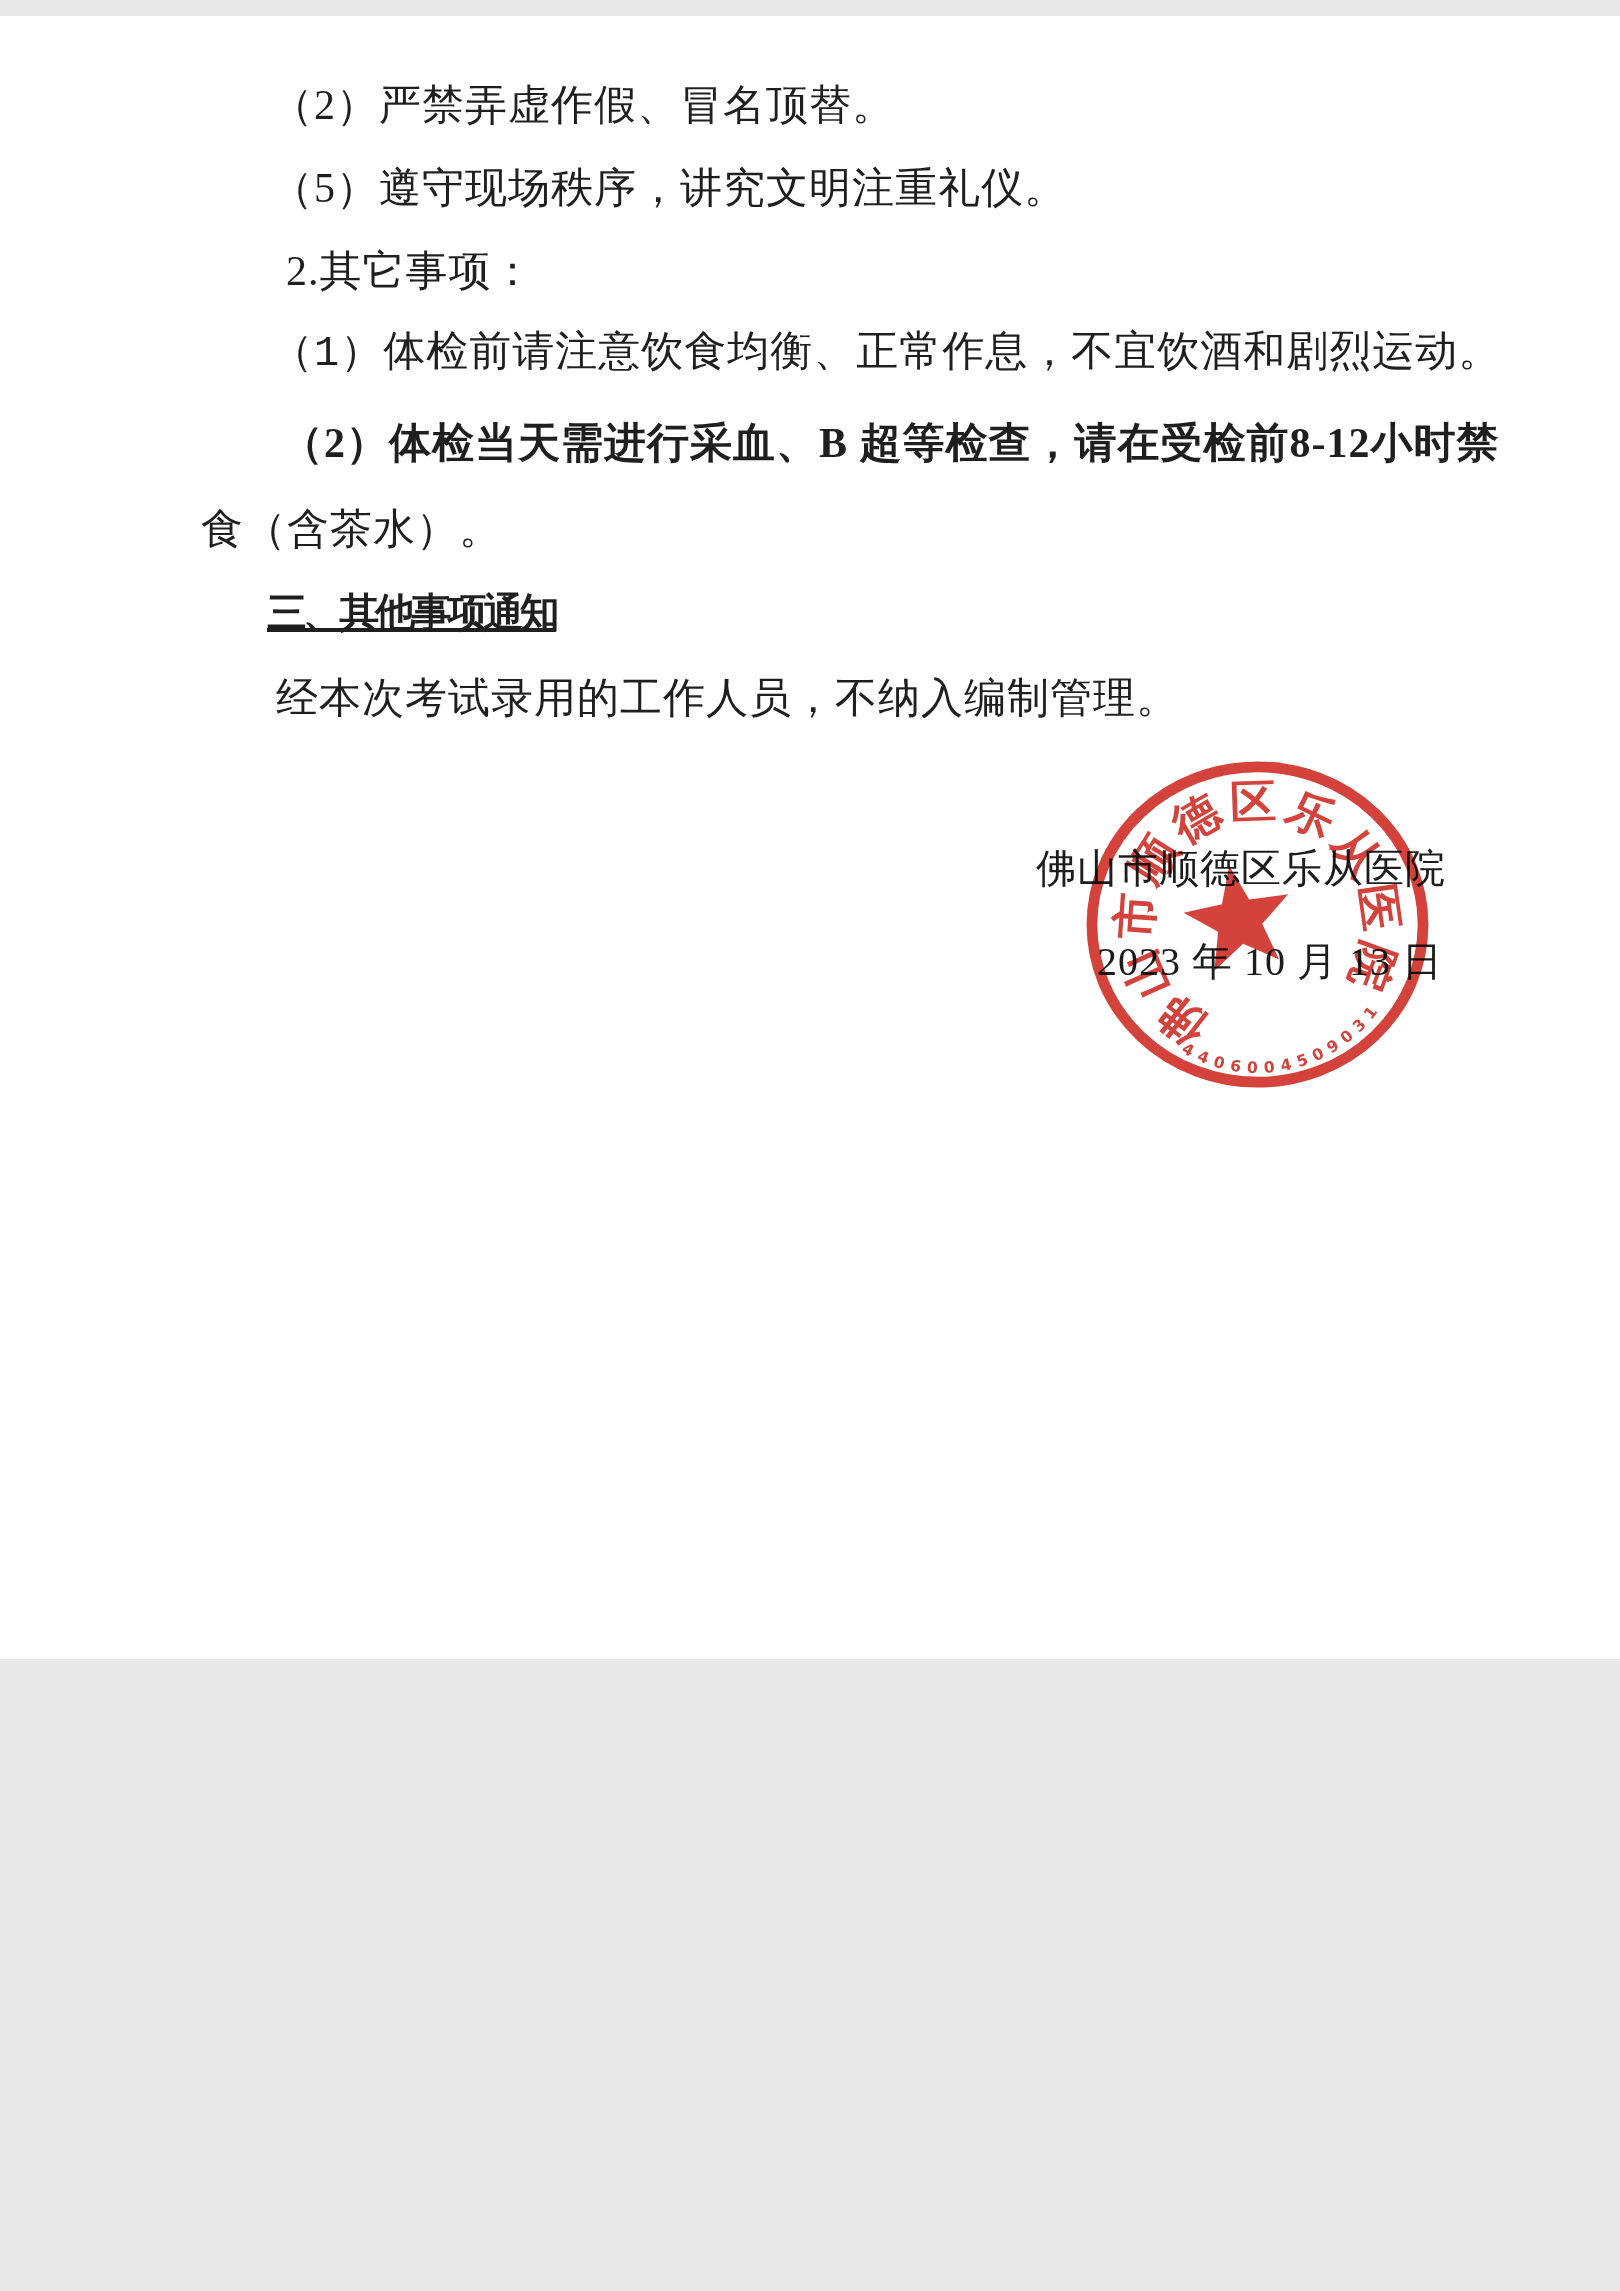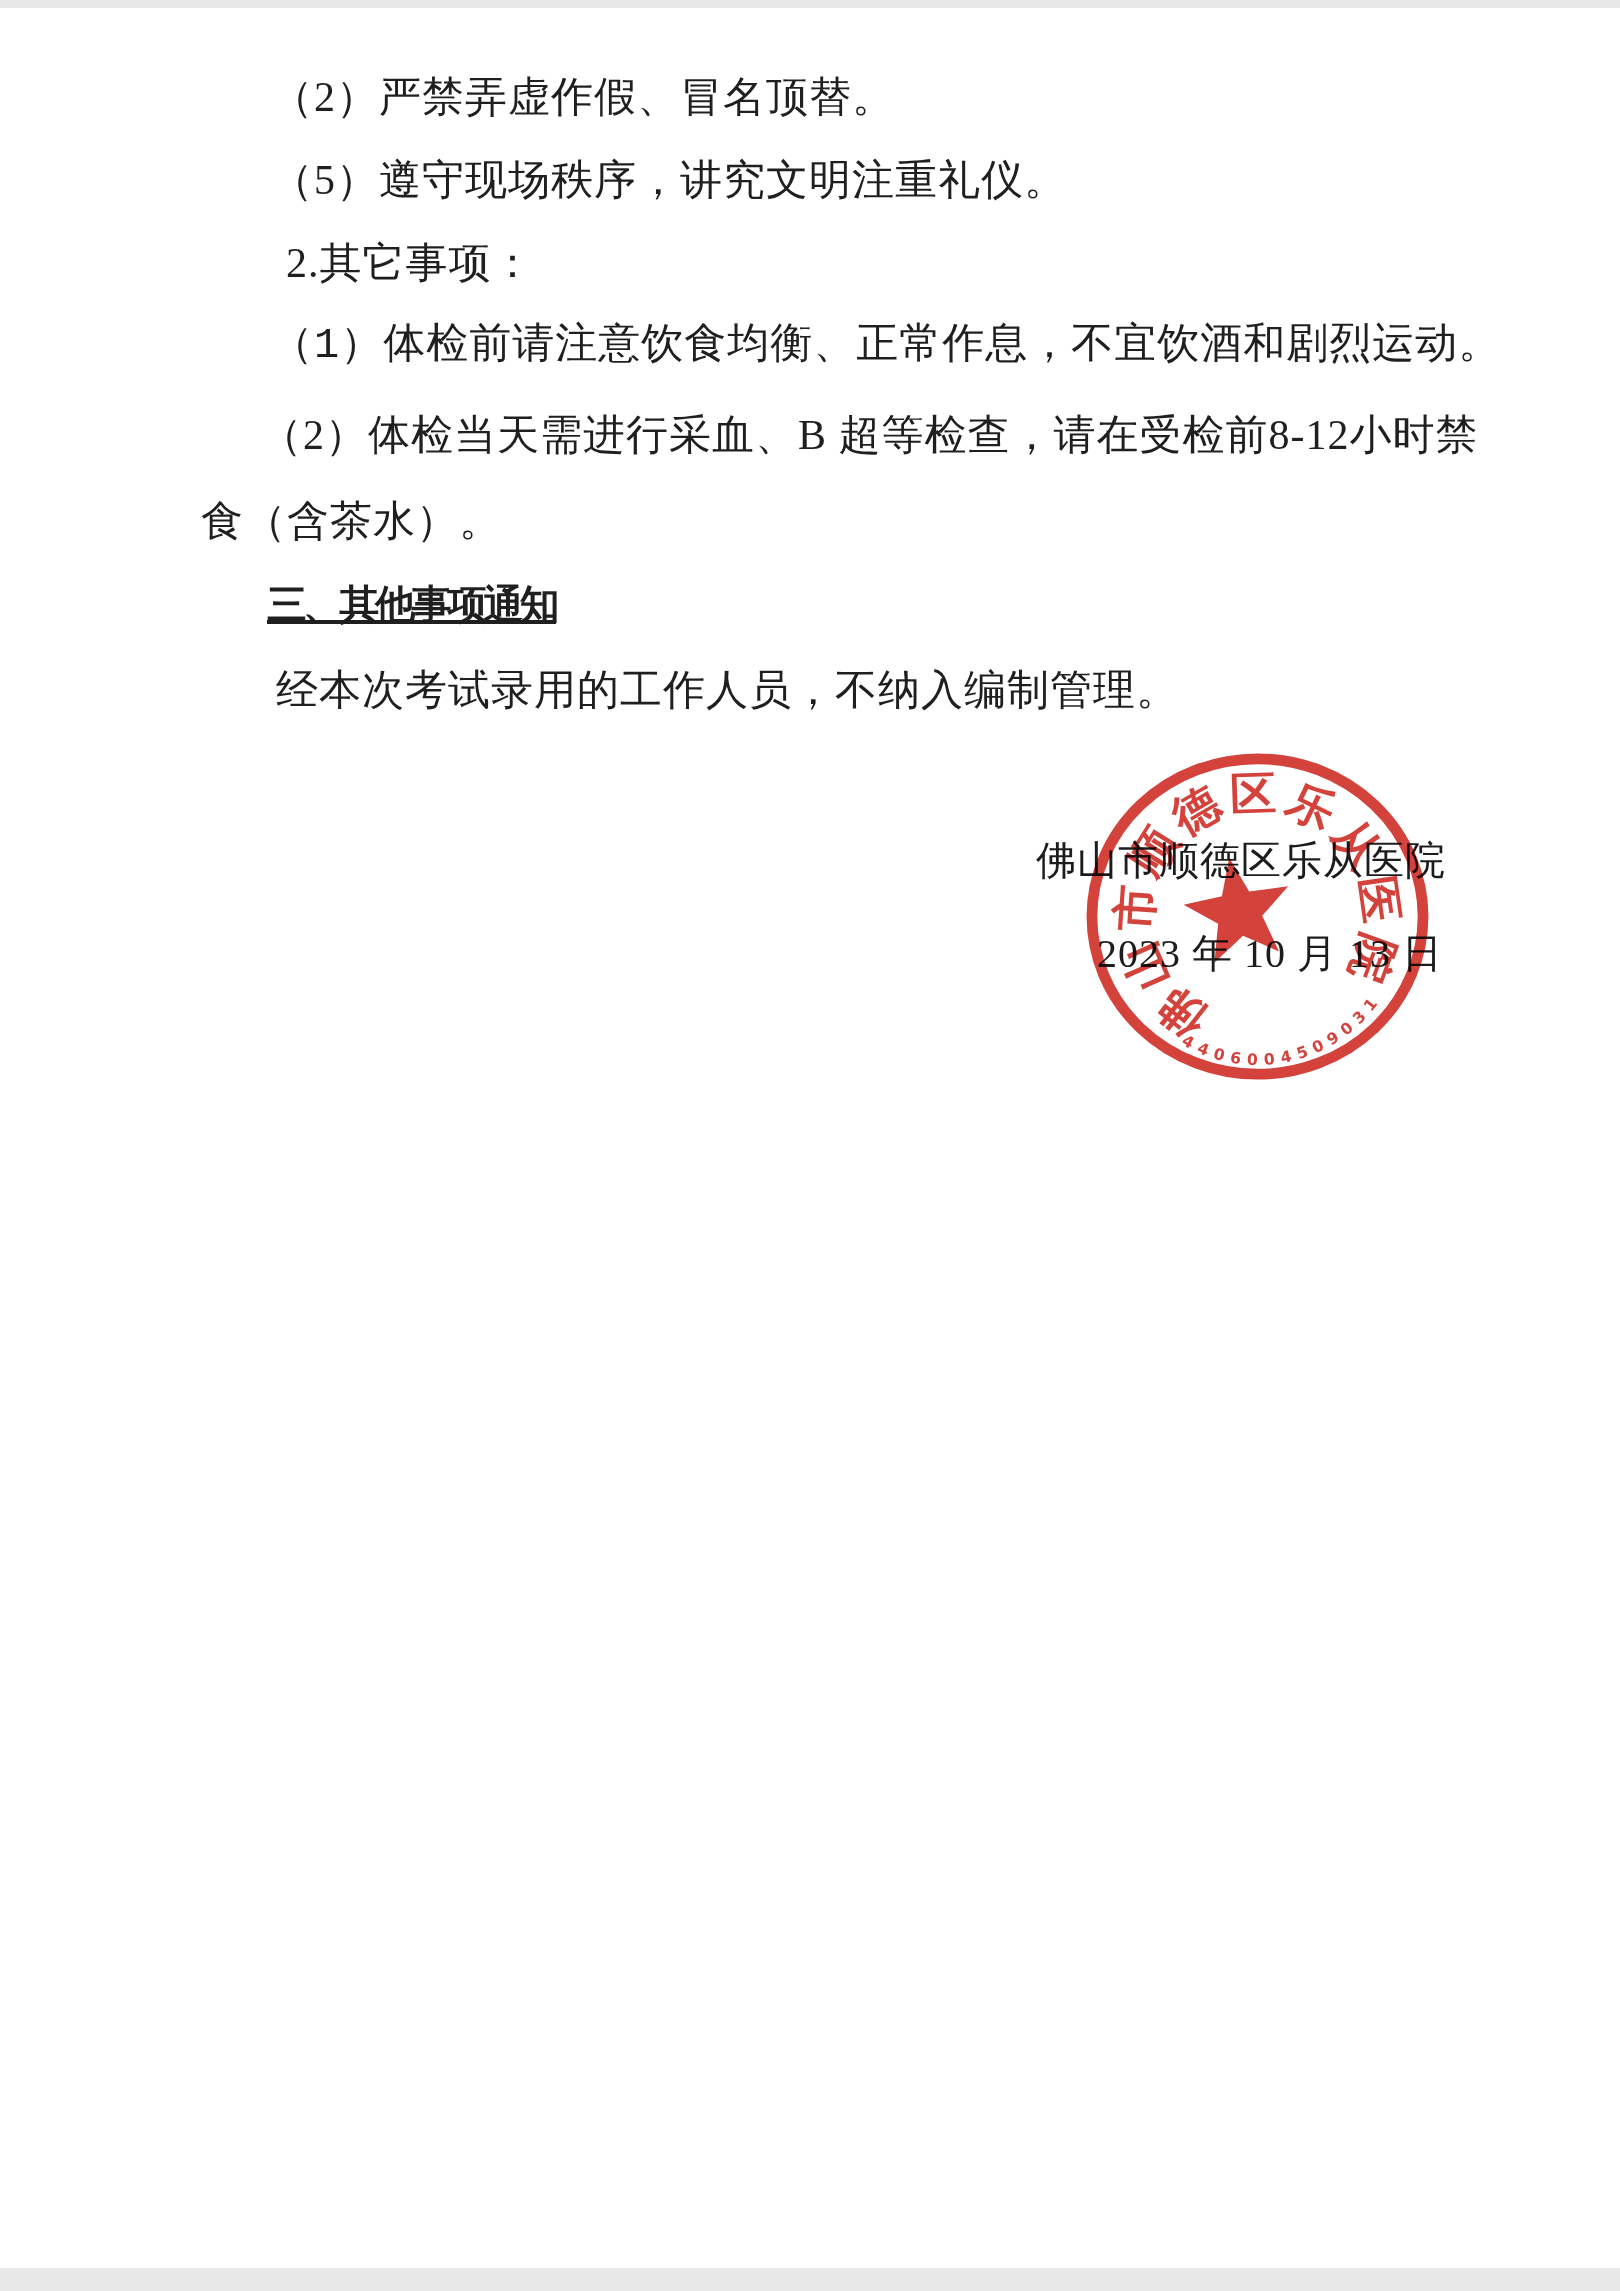--- a/index.html
+++ b/index.html
@@ -1,37 +1,37 @@
 <!DOCTYPE html>
 <html><head>
 <meta charset="utf-8">
 <style>
   html,body{margin:0;padding:0;background:#e8e8e8;}
   .page{
     position:relative;
-    width:1620px;height:2260px;
-    margin:8px auto;
+    width:1620px;height:1643px;
+    margin:16px auto;
     background:#ffffff;
     overflow:hidden;
     font-family:"Liberation Serif","DejaVu Serif",serif;
     color:#1f1f1f;
   }
   .bodyline{
     position:absolute;
     white-space:nowrap;
     font-size:42px;
     line-height:1.05;
     letter-spacing:1px;
     color:#1f1f1f;
   }
   .l1{top:67px;left:271px;}
   .l2{top:150px;left:271px;}
   .l3{top:233px;left:286px;}
   .l4{top:316px;left:271px;font-family:Liberation Mono, monospace;}
-  .l5{top:405px;left:260px;}
+  .l5{top:405px;left:281px;font-weight:bold;}
   .l6{top:491px;left:201px;text-align:right;}
   .l7{top:576px;left:267px;font-weight:bold;font-size:40px;letter-spacing:-3.9px;text-decoration:underline;}
   .l8{top:660px;left:276px;}
   .sig{
     position:absolute;
     white-space:nowrap;
     font-size:40px;
     line-height:1.05;
     letter-spacing:1px;
     color:#1c1c1c;

